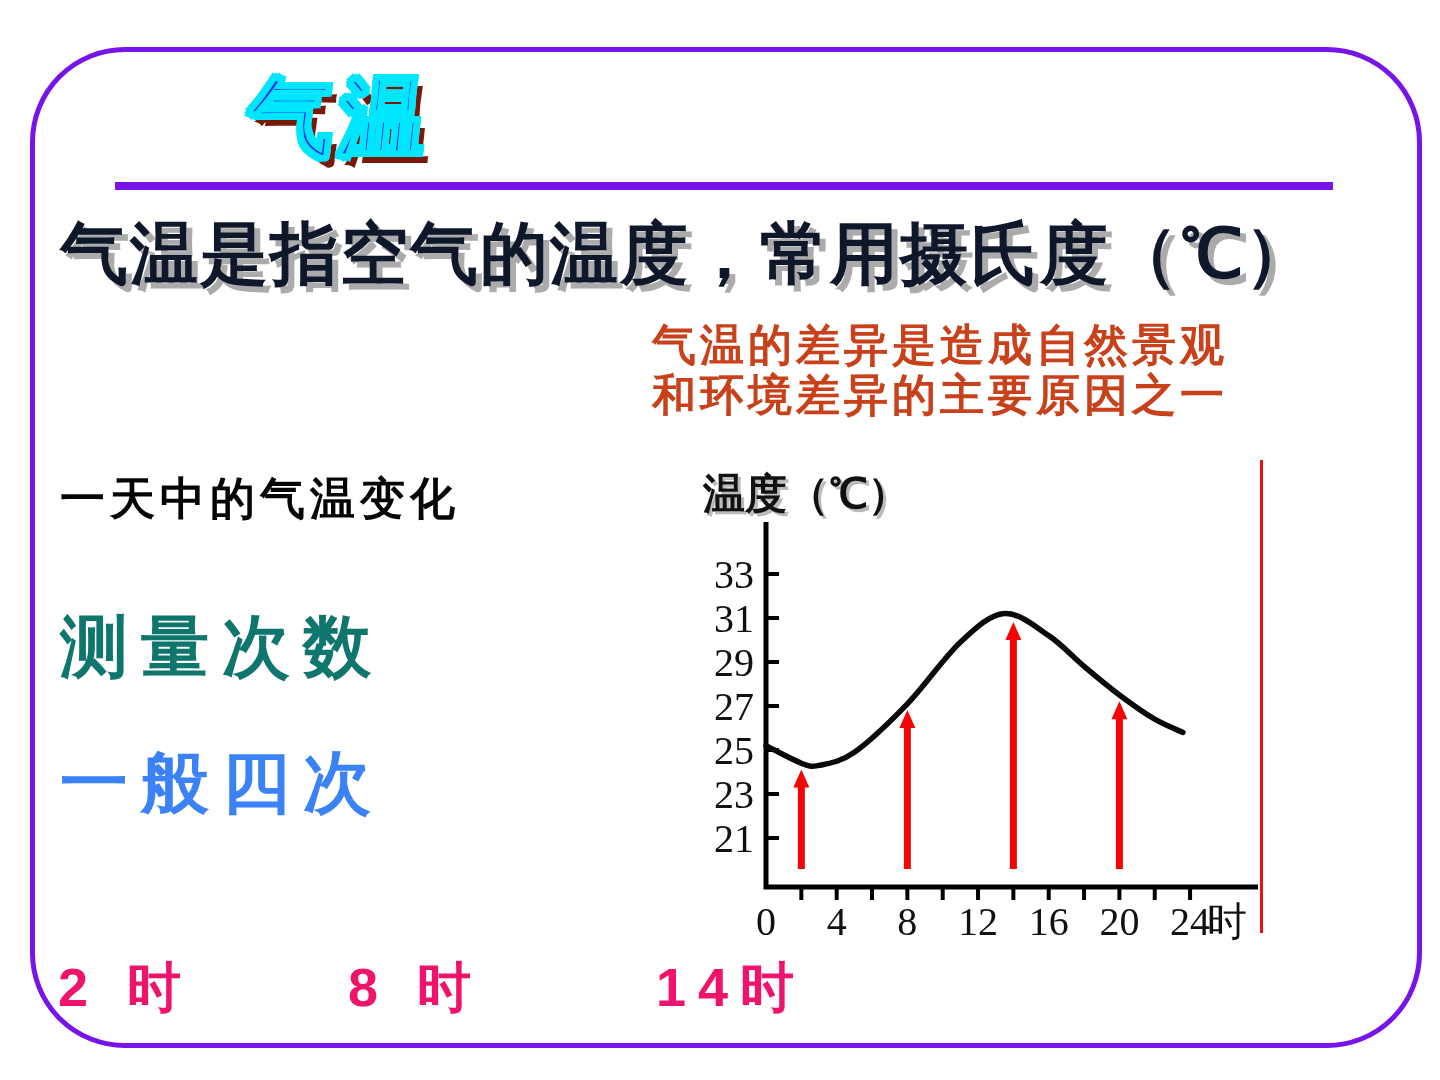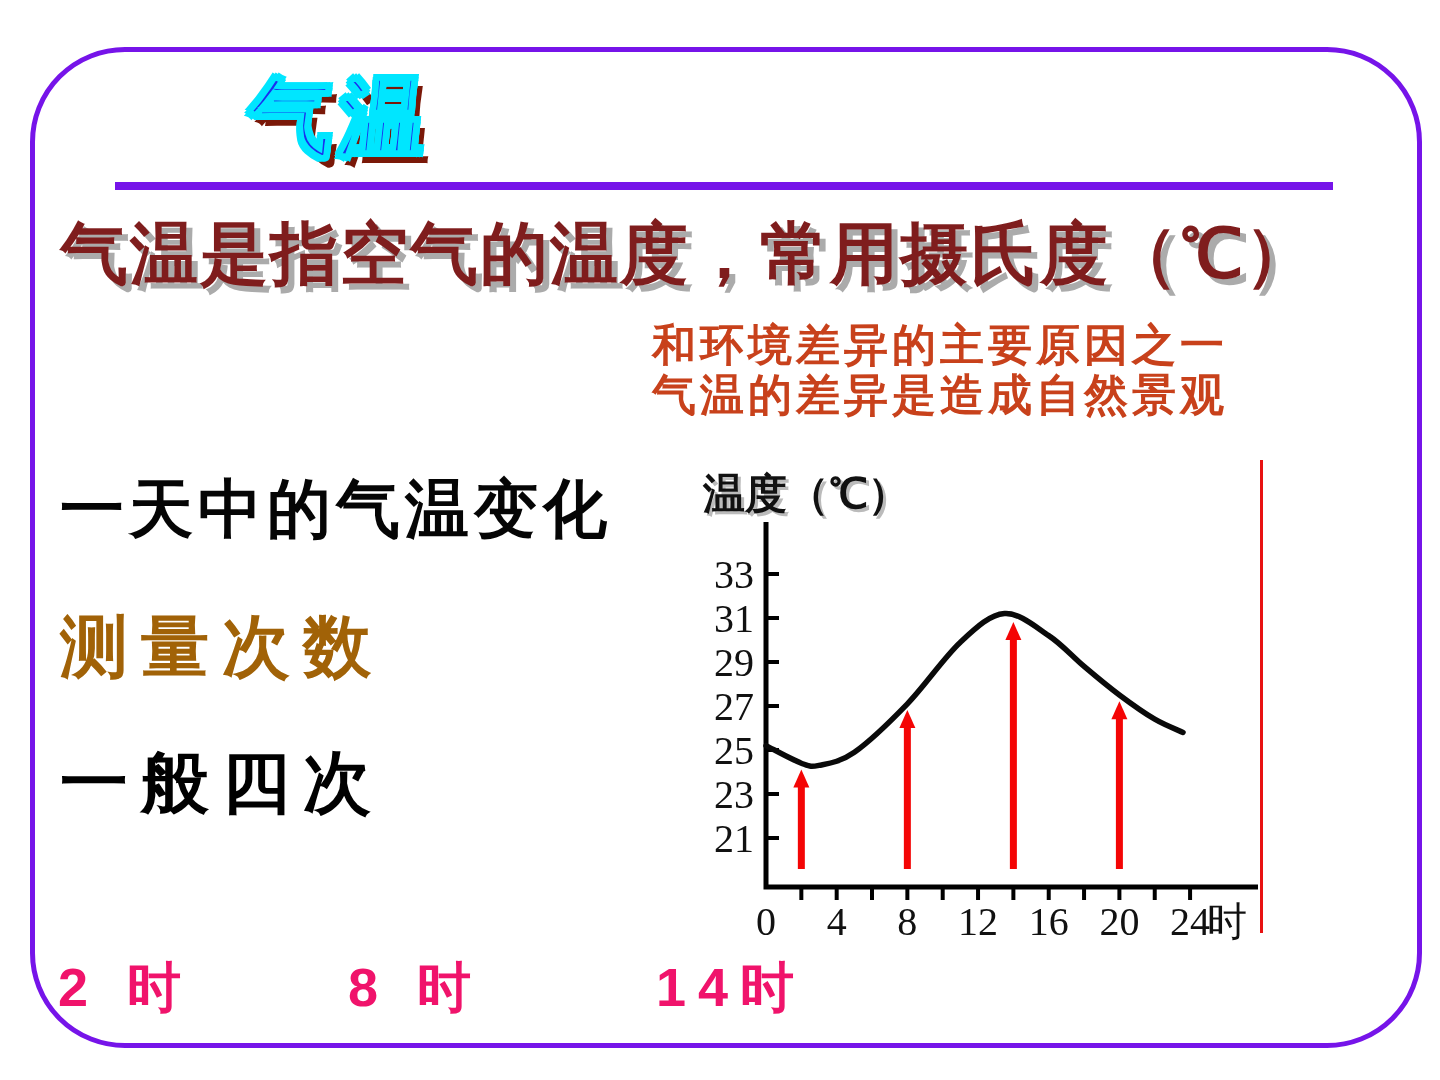--- a/index.html
+++ b/index.html
@@ -24,39 +24,39 @@
       -3px 3px 0 #00E6FF, 3px 3px 0 #00E6FF,
       -3px 0 0 #00E6FF, 3px 0 0 #00E6FF,
       0 -3px 0 #00E6FF, 0 3px 0 #00E6FF,
       8px 9px 0 #7A1808;
   }
   .title-underline{
     position:absolute;left:115px;top:182px;width:1218px;height:8px;
     background:#7614E9;
   }
   .black-line{
-    position:absolute;color:#7f1d1d;font-weight:800;font-size:68px;
+    position:absolute;color:#0f172a;font-weight:800;font-size:68px;
     line-height:1.1;letter-spacing:2px;white-space:nowrap;
     text-shadow:6px 6px 0 #ABABAB;
   }
   .heading2{
-    position:absolute;color:#050505;font-weight:800;font-size:64px;
+    position:absolute;color:#050505;font-weight:800;font-size:45px;
     letter-spacing:5px;white-space:nowrap;line-height:1.1;
   }
   .note{
     position:absolute;left:652px;top:320px;
     color:#C8411B;font-weight:800;font-size:44px;line-height:50px;
     letter-spacing:4px;white-space:nowrap;
   }
   .blue-label{
-    position:absolute;left:60px;top:602px;color:#a16207;
+    position:absolute;left:60px;top:602px;color:#0f766e;
     font-weight:800;font-size:68px;letter-spacing:13px;white-space:nowrap;
   }
   .red-label{
-    position:absolute;left:60px;top:738px;color:#000000;
+    position:absolute;left:60px;top:738px;color:#3b82f6;
     font-weight:800;font-size:68px;letter-spacing:13px;white-space:nowrap;
   }
   .time-label{
     position:absolute;top:952px;color:#F0136B;font-weight:800;
     font-size:54px;letter-spacing:12px;white-space:nowrap;
   }
   #chart-svg{position:absolute;left:660px;top:450px;width:620px;height:500px;}
   .axis{stroke:#000000;stroke-width:5;fill:none;}
   .tick{stroke:#000000;stroke-width:4;fill:none;}
   .c-num{font-family:"Liberation Serif",serif;font-size:40px;fill:#111111;}
@@ -76,22 +76,22 @@
 <div id="stage">
 
   <div class="slide-border"></div>
 
   <div class="title">气温</div>
   <div class="title-underline"></div>
 
   <div class="black-line" style="left:60px;top:216px;">气温是指空气的温度，常用摄氏度（℃）</div>
 
   <div class="note">
+    <div>气温的差异是造成自然景观</div>
     <div>和环境差异的主要原因之一</div>
-    <div>气温的差异是造成自然景观</div>
   </div>
 
   <div class="heading2" style="left:60px;top:474px;">一天中的气温变化</div>
 
   <div class="blue-label">测量次数</div>
   <div class="red-label">一般四次</div>
 
   <svg id="chart-svg" viewBox="0 0 620 500">
       <text x="46" y="61" class="c-label c-shadow">温度（℃）</text>
       <text x="43" y="58" class="c-label">温度（℃）</text>

